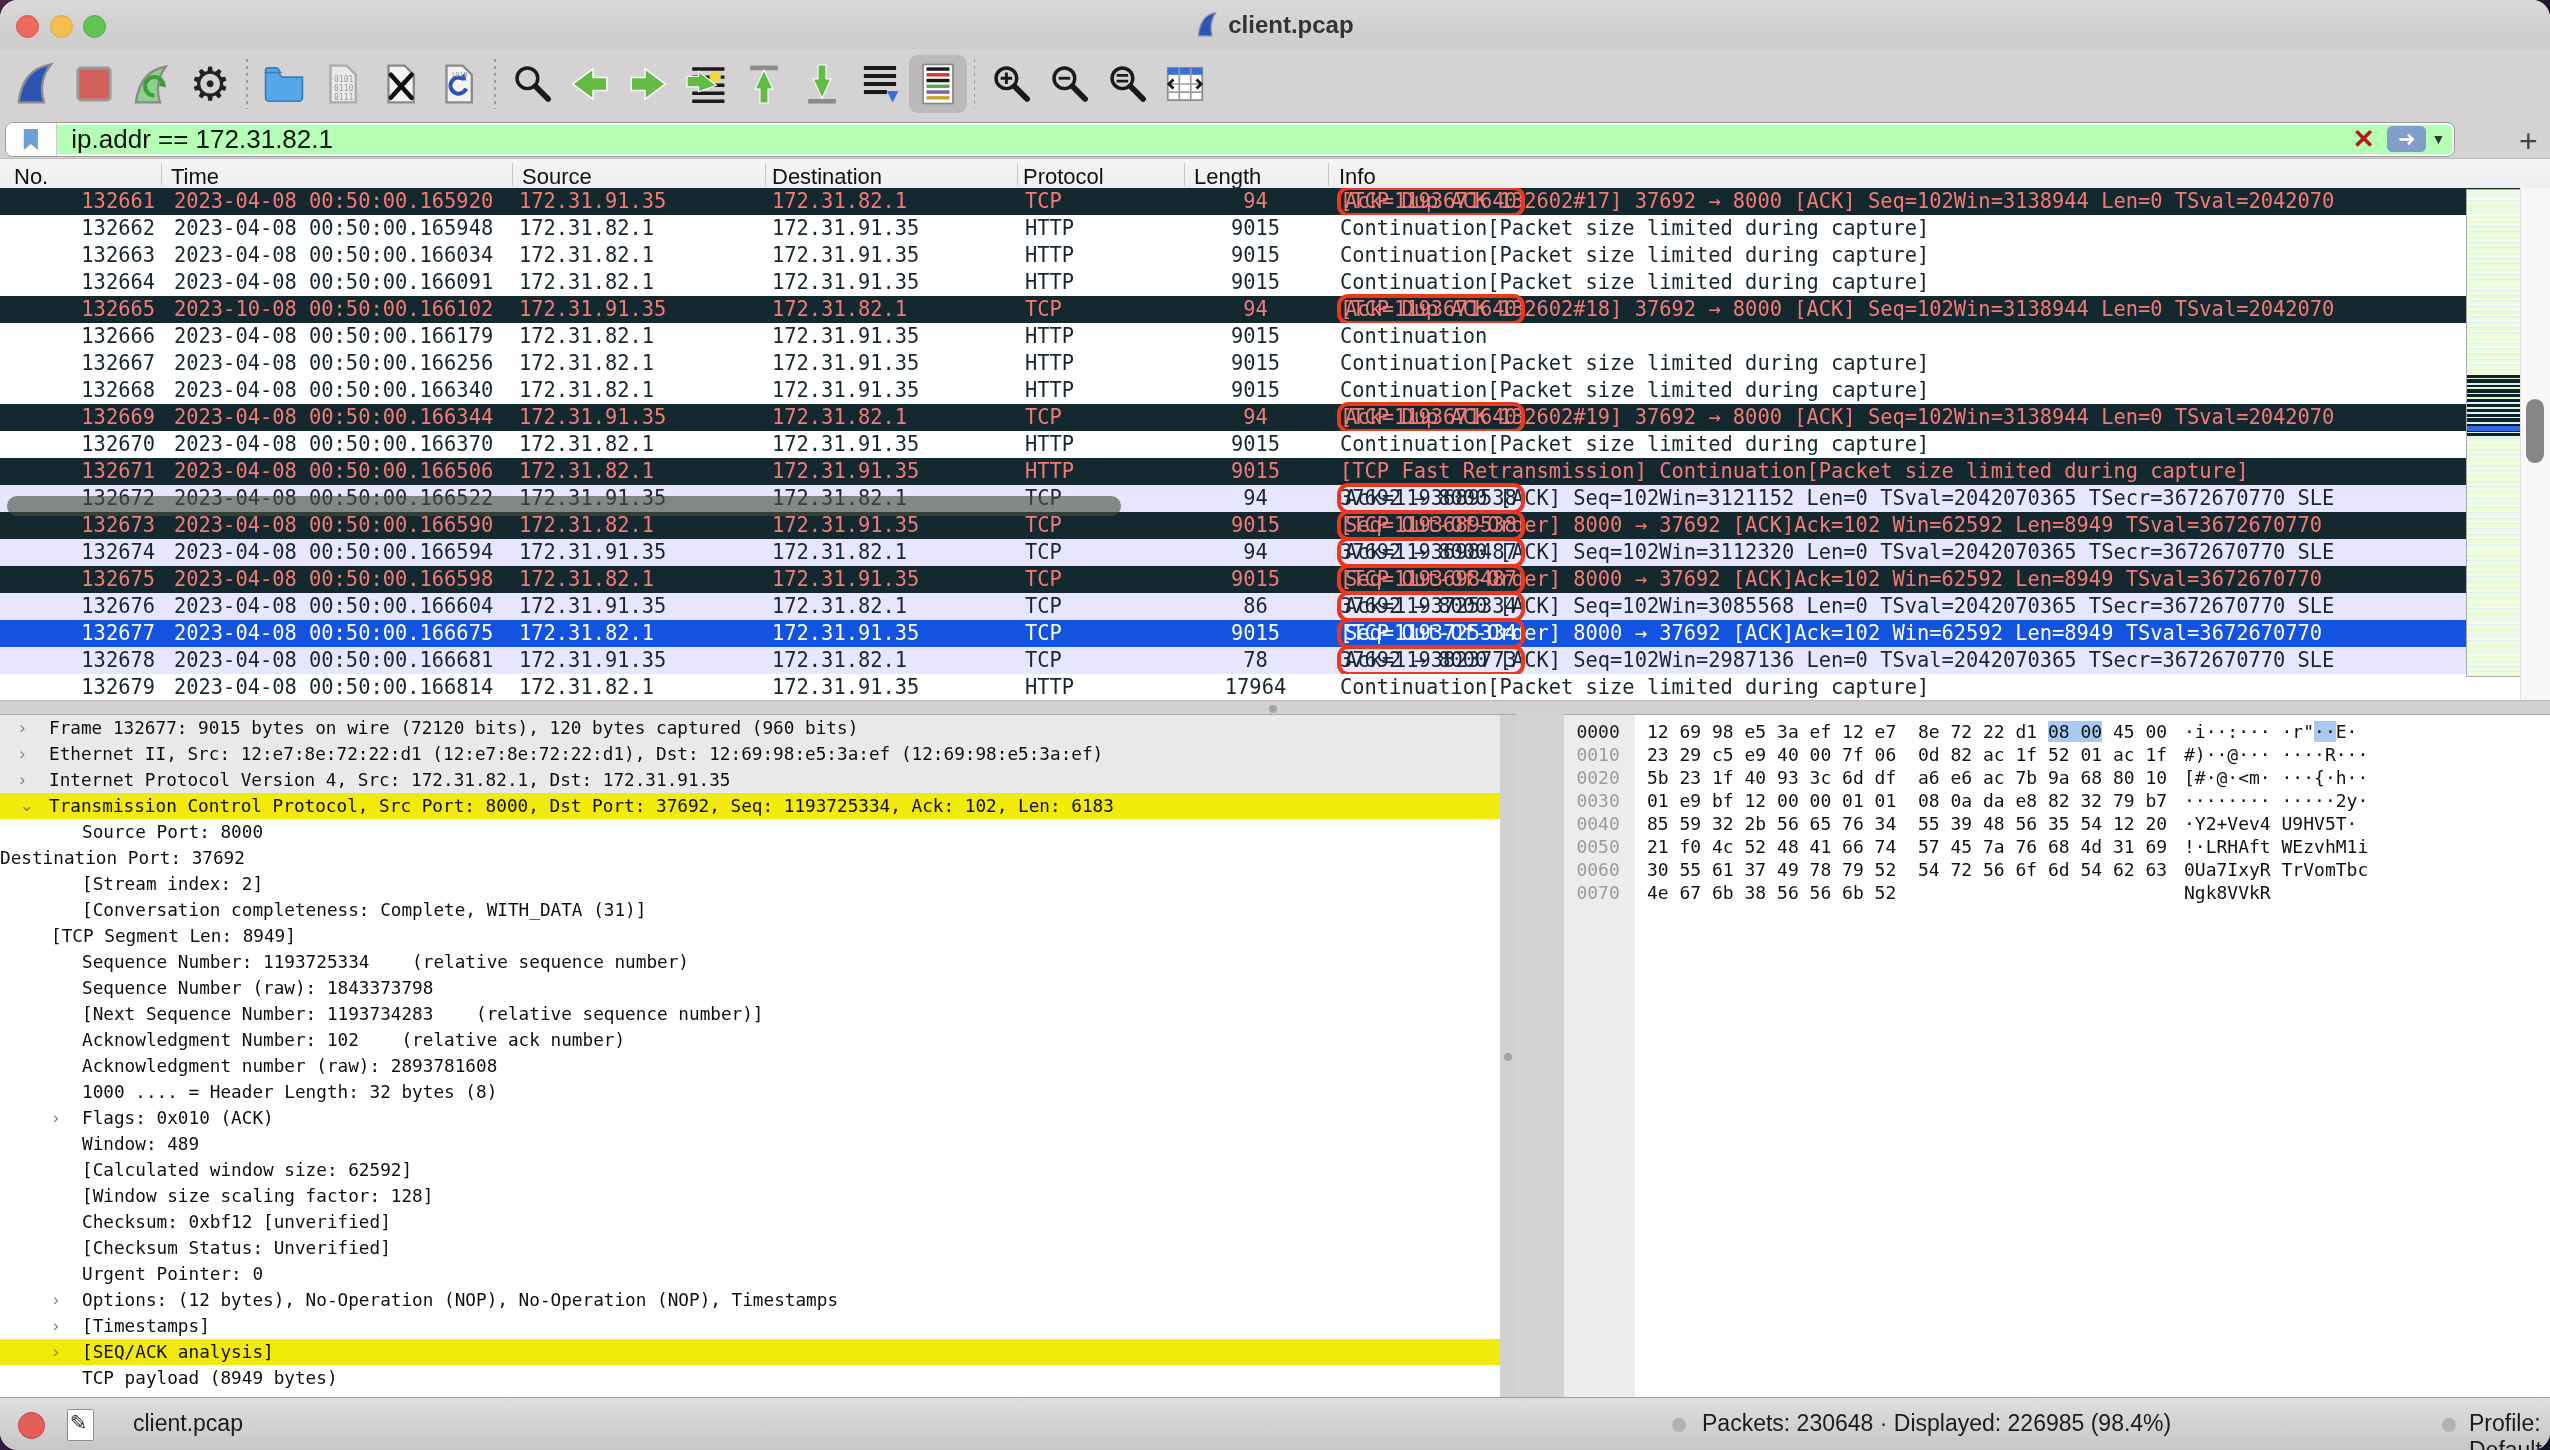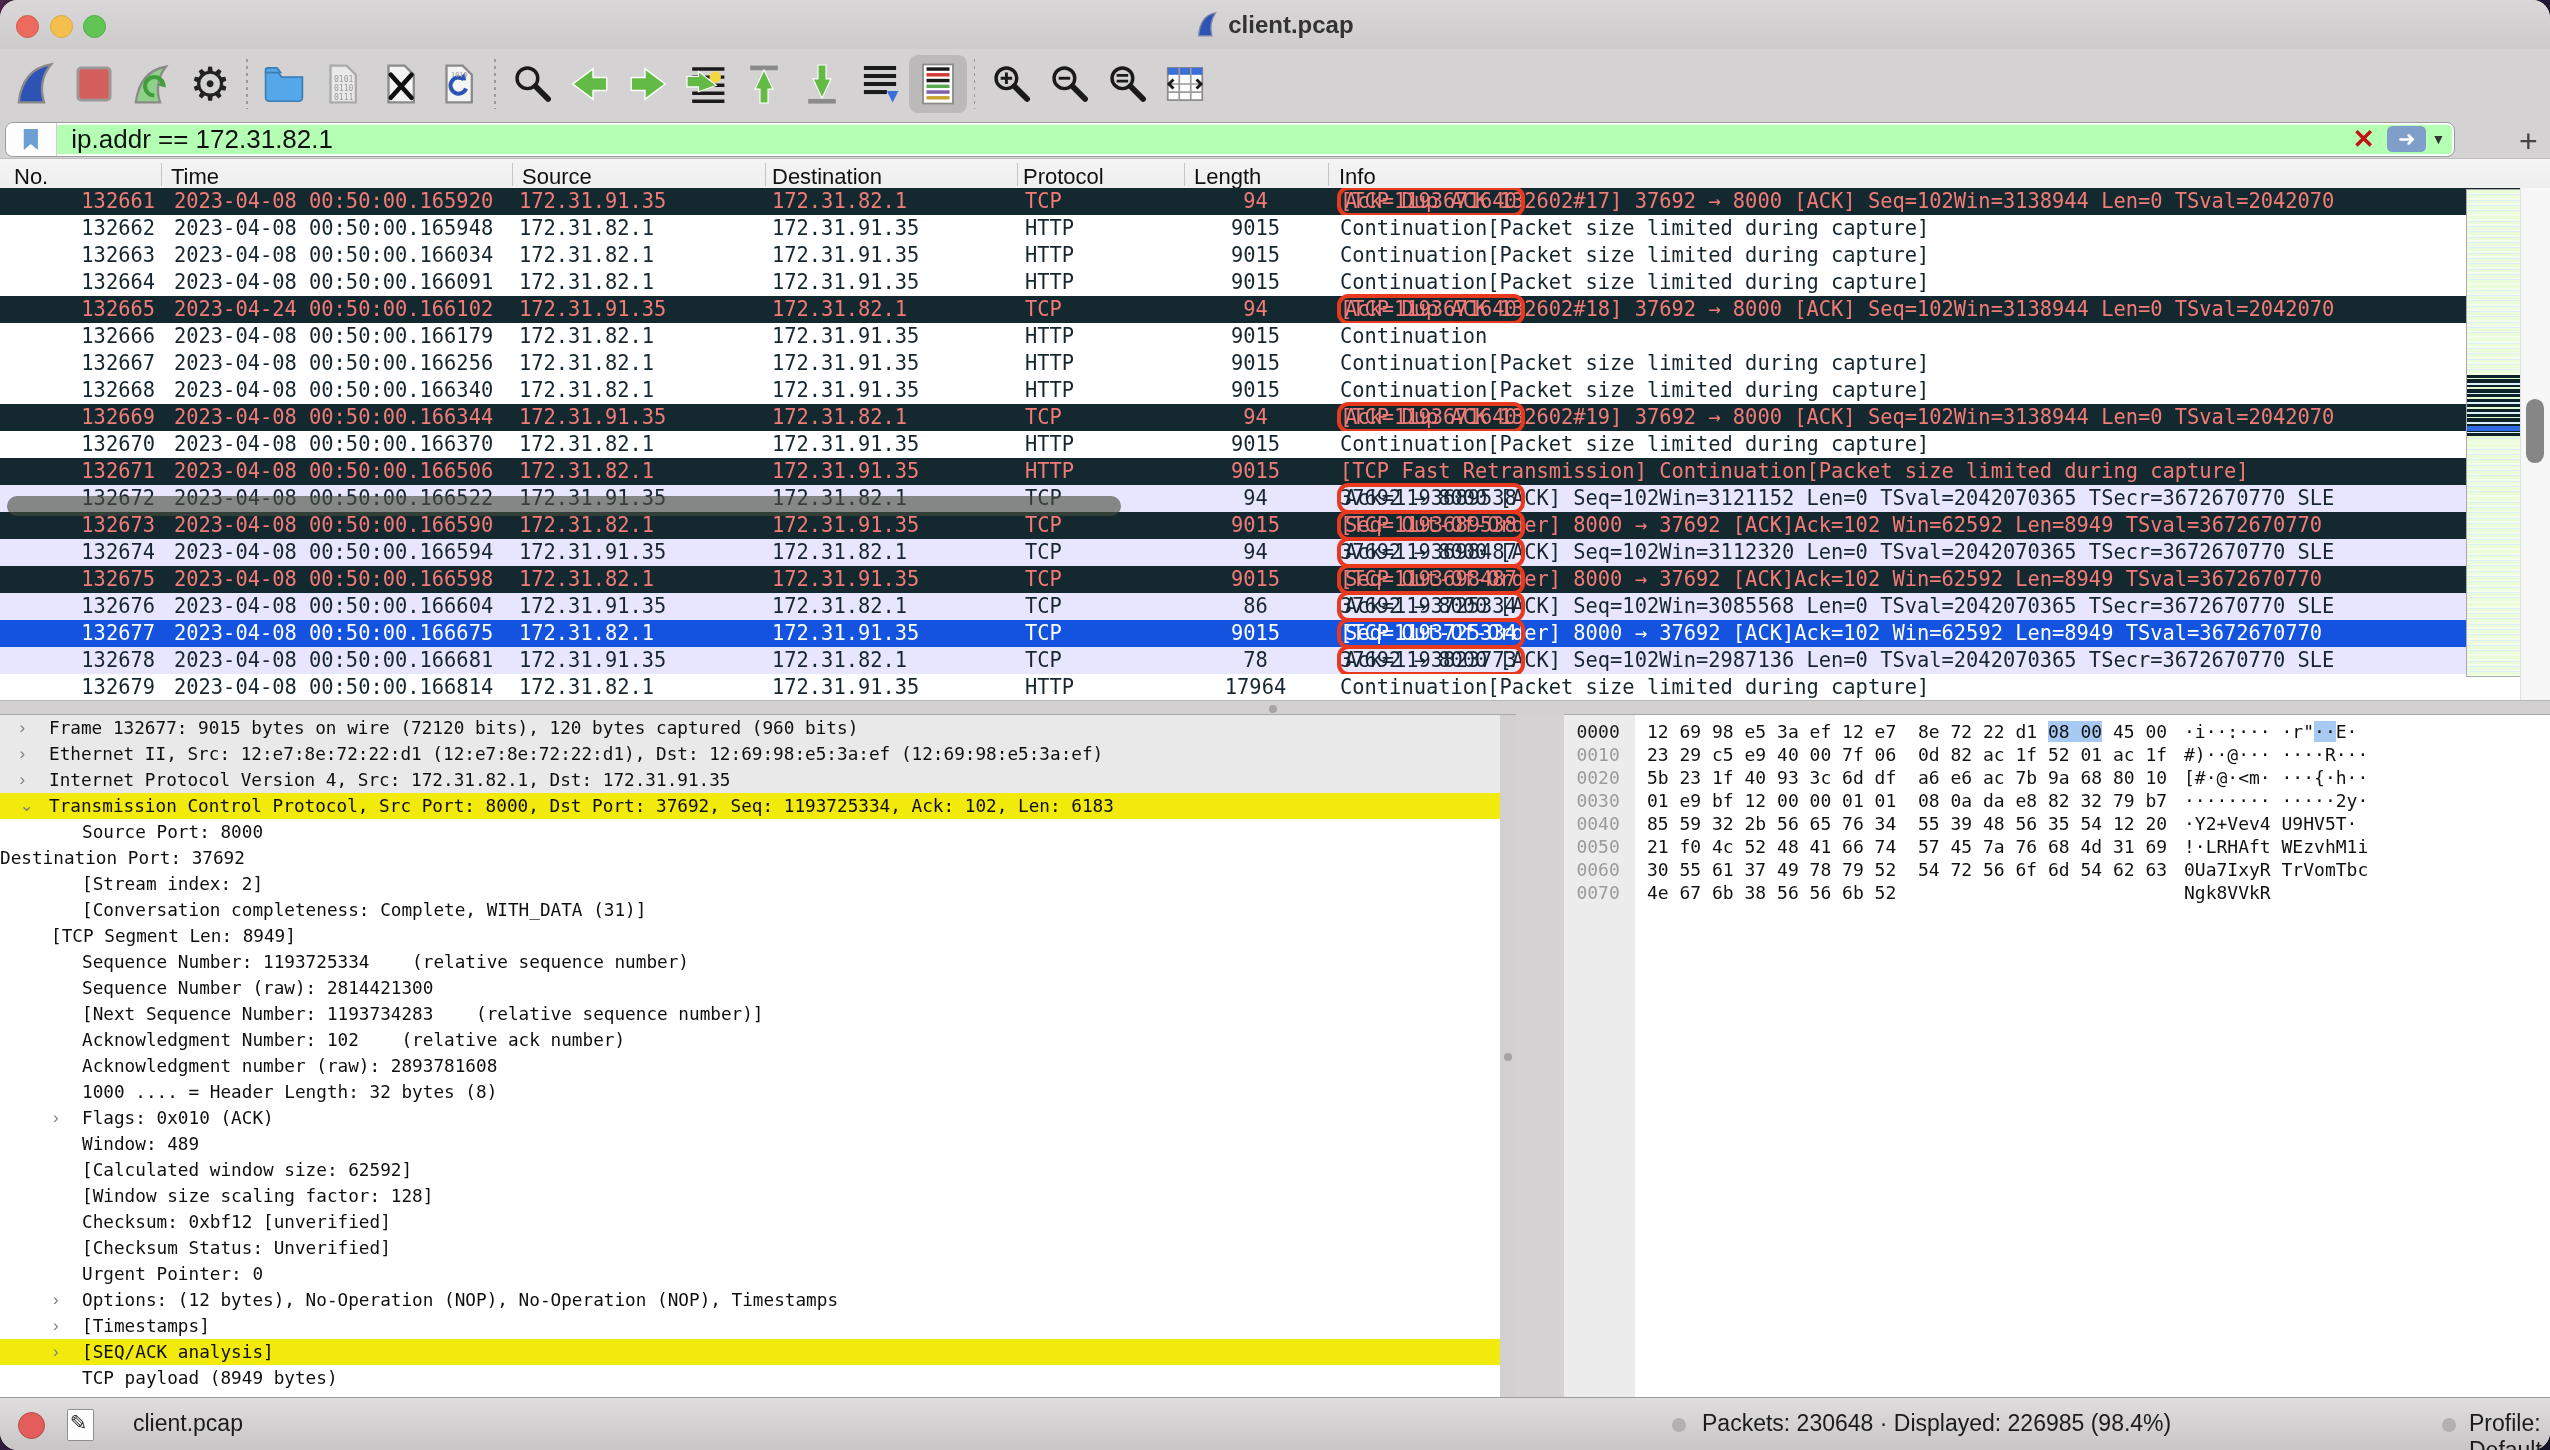--- a/index.html
+++ b/index.html
@@ -368,21 +368,21 @@
           <span class="c-no">132664</span>
           <span class="c-time">2023-04-08 00:50:00.166091</span>
           <span class="c-src">172.31.82.1</span>
           <span class="c-dst">172.31.91.35</span>
           <span class="c-proto">HTTP</span>
           <span class="c-len">9015</span>
           <span class="c-info">Continuation[Packet size limited during capture]</span>
         </div>
         <div class="prow r-bad">
           <span class="c-no">132665</span>
-          <span class="c-time">2023-04-24 00:50:00.166102</span>
+          <span class="c-time">2023-10-08 00:50:00.166102</span>
           <span class="c-src">172.31.91.35</span>
           <span class="c-dst">172.31.82.1</span>
           <span class="c-proto">TCP</span>
           <span class="c-len">94</span>
           <span class="c-info">[TCP Dup ACK 132602#18] 37692 → 8000 [ACK] Seq=102 <span class="rbox">Ack=1193671640</span> Win=3138944 Len=0 TSval=2042070</span>
         </div>
         <div class="prow r-http">
           <span class="c-no">132666</span>
           <span class="c-time">2023-04-08 00:50:00.166179</span>
           <span class="c-src">172.31.82.1</span>
@@ -527,21 +527,21 @@
         <div class="dline d-gray"><span class="chev" style="left: 19.5px;">›</span><span style="padding-left: 49px;">Frame 132677: 9015 bytes on wire (72120 bits), 120 bytes captured (960 bits)</span></div>
         <div class="dline d-gray"><span class="chev" style="left: 19.5px;">›</span><span style="padding-left: 49px;">Ethernet II, Src: 12:e7:8e:72:22:d1 (12:e7:8e:72:22:d1), Dst: 12:69:98:e5:3a:ef (12:69:98:e5:3a:ef)</span></div>
         <div class="dline d-gray"><span class="chev" style="left: 19.5px;">›</span><span style="padding-left: 49px;">Internet Protocol Version 4, Src: 172.31.82.1, Dst: 172.31.91.35</span></div>
         <div class="dline d-yellow"><span class="chev" style="left: 19.5px;">⌄</span><span style="padding-left: 49px;">Transmission Control Protocol, Src Port: 8000, Dst Port: 37692, Seq: 1193725334, Ack: 102, Len: 6183</span></div>
         <div class="dline"><span style="padding-left: 82px;">Source Port: 8000</span></div>
         <div class="dline"><span style="">Destination Port: 37692</span></div>
         <div class="dline"><span style="padding-left: 82px;">[Stream index: 2]</span></div>
         <div class="dline"><span style="padding-left: 82px;">[Conversation completeness: Complete, WITH_DATA (31)]</span></div>
         <div class="dline"><span style="padding-left: 51px;">[TCP Segment Len: 8949]</span></div>
         <div class="dline"><span style="padding-left: 82px;">Sequence Number: 1193725334    (relative sequence number)</span></div>
-        <div class="dline"><span style="padding-left: 82px;">Sequence Number (raw): 2814421300</span></div>
+        <div class="dline"><span style="padding-left: 82px;">Sequence Number (raw): 1843373798</span></div>
         <div class="dline"><span style="padding-left: 82px;">[Next Sequence Number: 1193734283    (relative sequence number)]</span></div>
         <div class="dline"><span style="padding-left: 82px;">Acknowledgment Number: 102    (relative ack number)</span></div>
         <div class="dline"><span style="padding-left: 82px;">Acknowledgment number (raw): 2893781608</span></div>
         <div class="dline"><span style="padding-left: 82px;">1000 .... = Header Length: 32 bytes (8)</span></div>
         <div class="dline"><span class="chev" style="left: 53px;">›</span><span style="padding-left: 82px;">Flags: 0x010 (ACK)</span></div>
         <div class="dline"><span style="padding-left: 82px;">Window: 489</span></div>
         <div class="dline"><span style="padding-left: 82px;">[Calculated window size: 62592]</span></div>
         <div class="dline"><span style="padding-left: 82px;">[Window size scaling factor: 128]</span></div>
         <div class="dline"><span style="padding-left: 82px;">Checksum: 0xbf12 [unverified]</span></div>
         <div class="dline"><span style="padding-left: 82px;">[Checksum Status: Unverified]</span></div>

